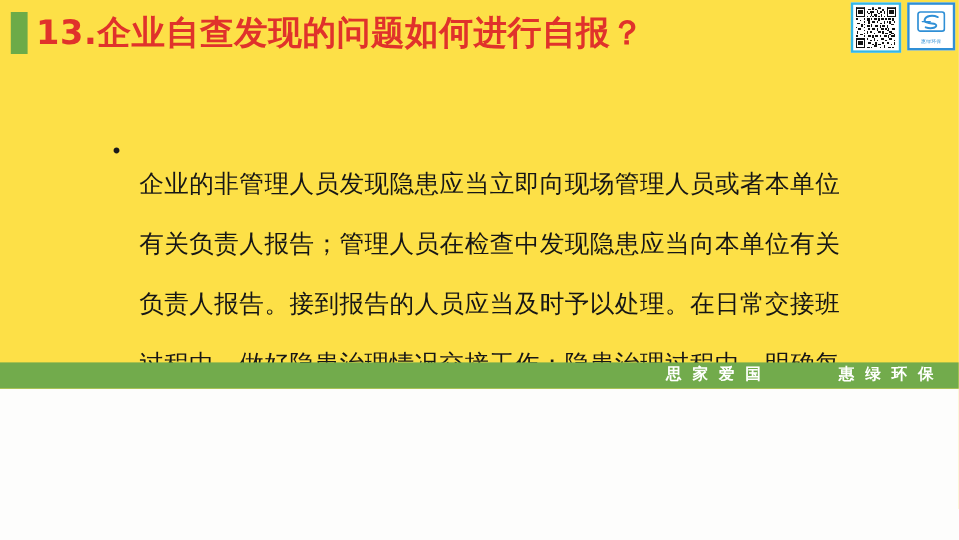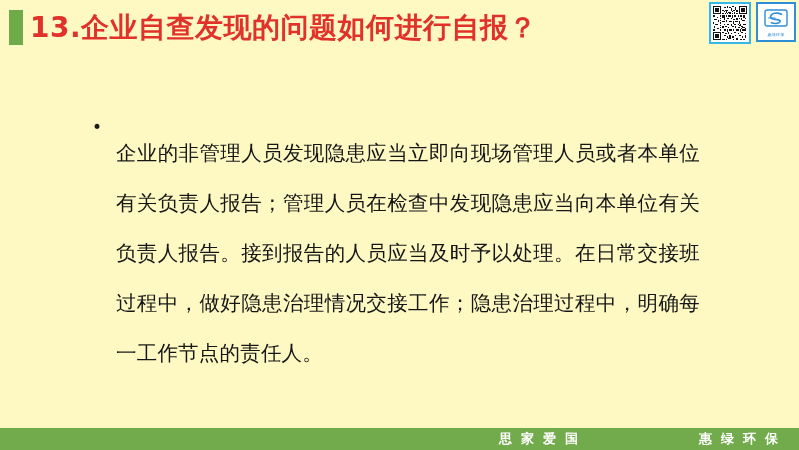--- a/index.html
+++ b/index.html
@@ -12,22 +12,22 @@
     height: 450px;
     background: #fdfdfc;
     font-family: "DejaVu Sans", "Liberation Sans", sans-serif;
     overflow: hidden;
     position: relative;
   }
 
   .slide {
     position: relative;
     width: 799px;
-    height: 450px;
-    background: #fef9c3;
+    height: 324px;
+    background: #fde047;
     overflow: hidden;
   }
 
   
   .header {
     position: absolute;
     left: 0;
     top: 0;
     width: 799px;
     height: 52px;
@@ -155,21 +155,21 @@
 
   .footer-phrase {
     color: #ffffff;
     font-size: 13px;
     font-weight: bold;
     letter-spacing: 9px;
     line-height: 22px;
     white-space: nowrap;
     font-family: "DejaVu Sans", "Liberation Sans", sans-serif;
   }
-  .footer-phrase-left { margin-right: 112px; }
+  .footer-phrase-left { margin-right: 56px; font-family: Liberation Mono, monospace; }
   .footer-phrase-right { margin-right: 12px; }
 </style>
 </head>
 <body>
 
 <div class="slide">
 
   <div class="header">
     <div class="title-accent-bar"></div>
     <div class="slide-title">13.企业自查发现的问题如何进行自报？</div>

